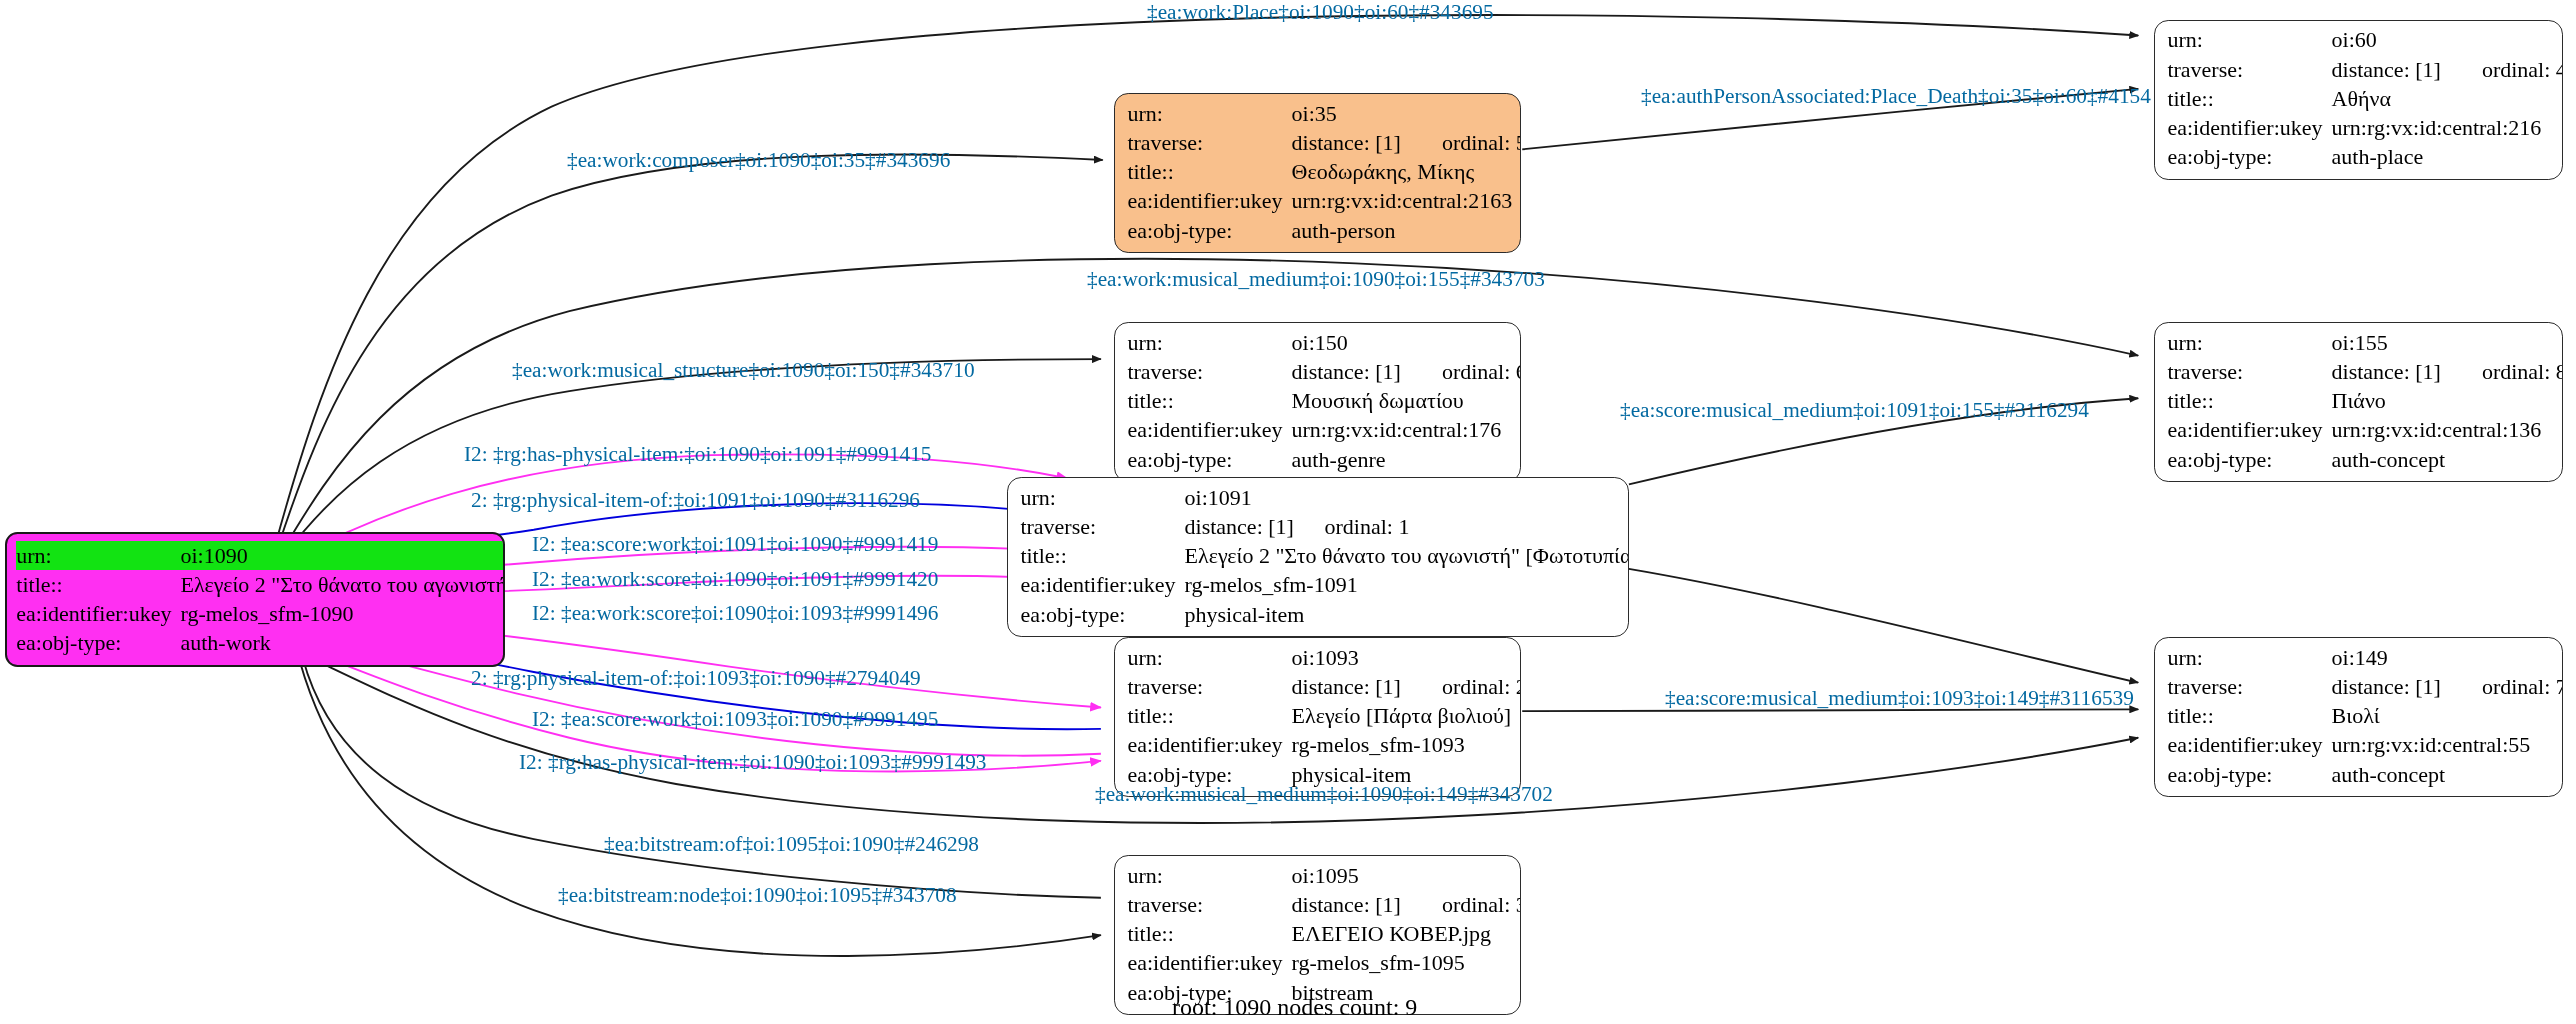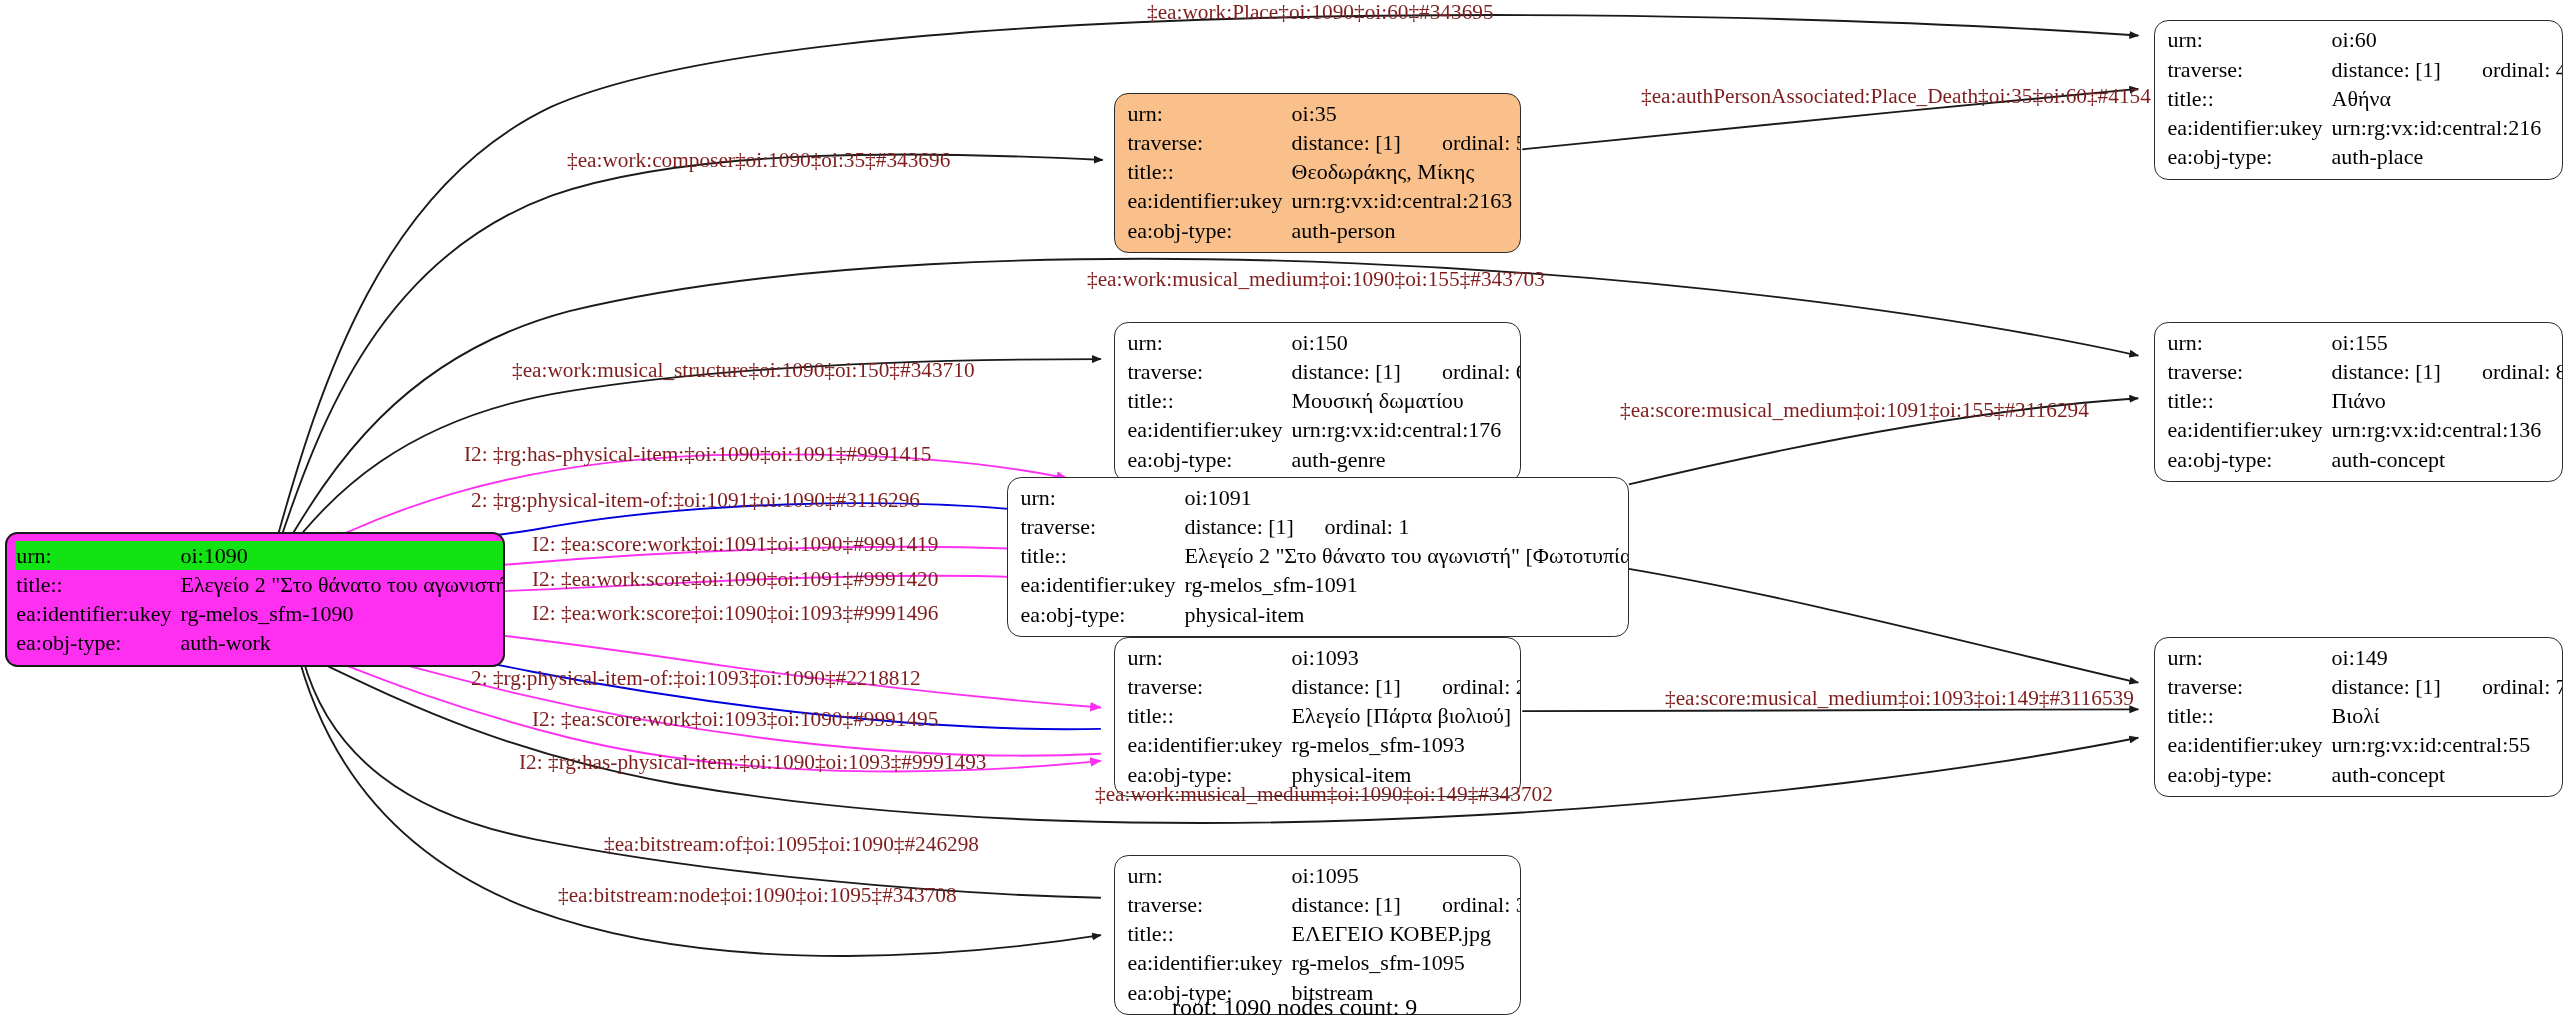--- a/index.html
+++ b/index.html
@@ -58,21 +58,21 @@
   .node.root tr.hl td { background: #12e312; }
   .caption {
     position: absolute;
     font-size: 24px;
     color: #000000;
     white-space: nowrap;
   }
   .elabel {
     position: absolute;
     font-size: 21.3px;
-    color: #7f1d1d;
+    color: #0369a1;
     white-space: nowrap;
     letter-spacing: 0px;
   }
 </style>
 </head>
 <body>
 
 <div id="canvas">
 
   <svg class="edges" viewBox="0 0 2897 1152">
@@ -405,21 +405,21 @@
   <div class="elabel" style="left:567px;  top:128px;margin-top:20px;">‡ea:work:composer‡oi:1090‡oi:35‡#343696</div>
   <div class="elabel" style="left:1641px; top:84px;">‡ea:authPersonAssociated:Place_Death‡oi:35‡oi:60‡#4154</div>
   <div class="elabel" style="left:1087px; top:267px;">‡ea:work:musical_medium‡oi:1090‡oi:155‡#343703</div>
   <div class="elabel" style="left:512px;  top:358px;">‡ea:work:musical_structure‡oi:1090‡oi:150‡#343710</div>
   <div class="elabel" style="left:1620px; top:398px;">‡ea:score:musical_medium‡oi:1091‡oi:155‡#3116294</div>
   <div class="elabel" style="left:464px;  top:442px;">I2: ‡rg:has-physical-item:‡oi:1090‡oi:1091‡#9991415</div>
   <div class="elabel" style="left:471px;  top:488px;">2: ‡rg:physical-item-of:‡oi:1091‡oi:1090‡#3116296</div>
   <div class="elabel" style="left:532px;  top:532px;">I2: ‡ea:score:work‡oi:1091‡oi:1090‡#9991419</div>
   <div class="elabel" style="left:532px;  top:567px;">I2: ‡ea:work:score‡oi:1090‡oi:1091‡#9991420</div>
   <div class="elabel" style="left:532px;  top:601px;">I2: ‡ea:work:score‡oi:1090‡oi:1093‡#9991496</div>
-  <div class="elabel" style="left:471px;  top:666px;">2: ‡rg:physical-item-of:‡oi:1093‡oi:1090‡#2218812</div>
+  <div class="elabel" style="left:471px;  top:666px;">2: ‡rg:physical-item-of:‡oi:1093‡oi:1090‡#2794049</div>
   <div class="elabel" style="left:532px;  top:707px;text-align:center;">I2: ‡ea:score:work‡oi:1093‡oi:1090‡#9991495</div>
   <div class="elabel" style="left:519px;  top:750px;">I2: ‡rg:has-physical-item:‡oi:1090‡oi:1093‡#9991493</div>
   <div class="elabel" style="left:1665px; top:686px;">‡ea:score:musical_medium‡oi:1093‡oi:149‡#3116539</div>
   <div class="elabel" style="left:1095px; top:782px;">‡ea:work:musical_medium‡oi:1090‡oi:149‡#343702</div>
   <div class="elabel" style="left:604px;  top:832px;">‡ea:bitstream:of‡oi:1095‡oi:1090‡#246298</div>
   <div class="elabel" style="left:558px;  top:883px;">‡ea:bitstream:node‡oi:1090‡oi:1095‡#343708</div>
 
   <div class="caption" style="left:1172px; top:994px;">root: 1090 nodes count: 9</div>
 
 </div>

